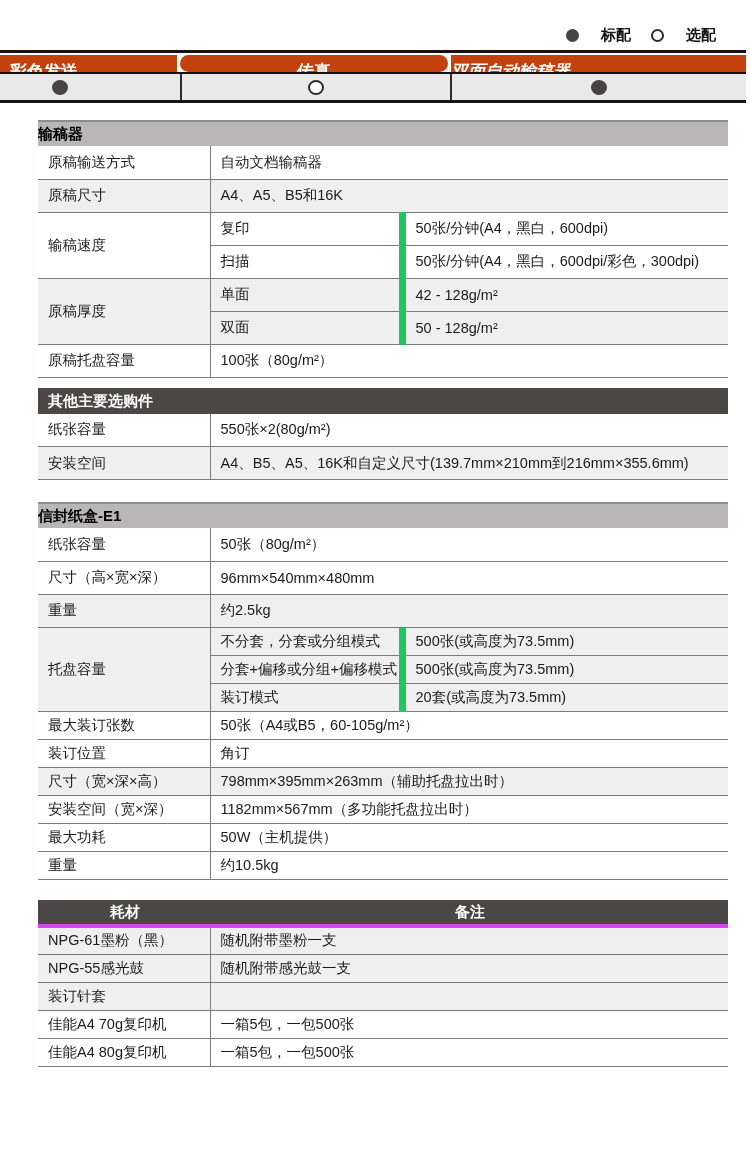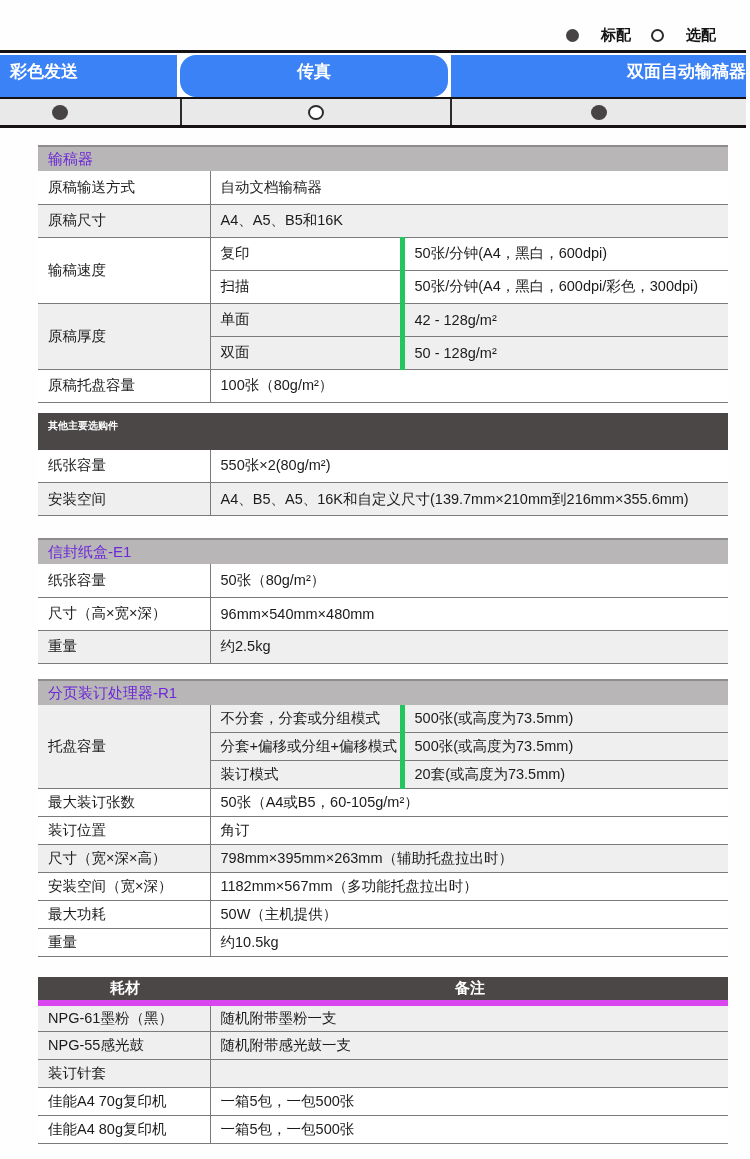--- a/index.html
+++ b/index.html
@@ -45,52 +45,52 @@
     width:746px;
     border-top:3px solid #161213;
     border-bottom:3px solid #161213;
   }
   .banner-header {
     display:flex; gap:3px;
     padding-top:2px;
     background:#ffffff;
   }
   .banner-cell {
-    background:#3b82f6; color:#ffffff;
+    background:#c2410c; color:#ffffff;
     font-weight:bold; font-size:17px;
-    height:42px; line-height:33px;
+    height:17px; line-height:33px;
     overflow:hidden; white-space:nowrap;
   }
   .bc1 { width:177px; padding-left:10px; }
   .bc2 { width:268px; text-align:center;border-radius:16px; }
-  .bc3 { flex:1; text-align:right; }
+  .bc3 { flex:1; text-align:left;font-style:italic; }
   .banner-rule { height:2px; background:#161213; }
   .banner-circles {
     display:flex; background:#eae9e9; height:26px;
   }
   .circle-cell { display:flex; align-items:center; justify-content:center; }
   .cc1 { width:180px; justify-content:flex-start; padding-left:52px; }
   .cc2 { width:270px; border-left:2px solid #2b2b2b; }
   .cc3 { flex:1; border-left:2px solid #2b2b2b; }
 
   
   .main { margin-left:38px; width:690px; }
 
   .section-bar {
     height:26px; line-height:24px;
     background:#b8b6b6;
     border-top:2px solid #8e8c8c;
-    font-size:15px; font-weight:normal;
-    padding-left:10px; color:#6d28d9;
+    font-size:15px; font-weight:bold;
+    color:#000000;
     overflow:hidden;
   }
   .dark-bar {
-    height:37px; line-height:26px;
+    height:26px; line-height:26px;
     background:#4b4747; color:#ffffff;
-    font-size:10px; font-weight:bold;
+    font-size:15px; font-weight:bold;
     padding-left:10px;
     overflow:hidden;
   }
 
   table.spec {
     width:100%;
     border-collapse:collapse;
     table-layout:fixed;
     font-size:14.5px;
   }
@@ -98,34 +98,34 @@
     border-bottom:1px solid #7b7b7b;
     height:33px;
     padding:0 8px 0 10px;
     overflow:hidden; white-space:nowrap;
     font-weight:normal;
     text-align:left;
     vertical-align:middle;
   }
   table.compact td { height:28px; }
   td.lbl  { border-right:1px solid #7b7b7b; }
-  td.mid  { border-right:5px solid #22c55e; padding-left:12px; }
+  td.mid  { border-right:7px solid #22c55e; padding-left:12px; }
   td.val  { padding-left:13px; }
   tr.g td { background:#f0efef; }
   tr.w td { background:#ffffff; }
   
   col.c-lbl { width:172px; }
   col.c-mid { width:192px; }
 
   
   tr.cons-head th {
     background:#4b4747; color:#ffffff;
     font-weight:bold; font-size:15px;
     height:26px; text-align:center;
-    border-bottom:6px solid #d946ef;
+    border-bottom:4px solid #d946ef;
   }
 
   .mt-feeder   { margin-top:17px; }
   .mt-options  { margin-top:10px; }
   .mt-cassette { margin-top:23px; }
   .mt-envelope { margin-top:22px; }
   .mt-finisher { margin-top:15px; }
   .mt-consum   { margin-top:20px; }
 </style>
 </head>
@@ -235,21 +235,20 @@
       <td class="lbl">尺寸（高×宽×深）</td>
       <td class="val">96mm×540mm×480mm</td>
     </tr>
     <tr class="g">
       <td class="lbl">重量</td>
       <td class="val">约2.5kg</td>
     </tr>
   </tbody>
     </table>
 
-  <div class="section-bar mt-finisher">分页装订处理器-R1</div>
   <table class="spec compact">
     <colgroup>
         <col class="c-lbl">
         <col class="c-mid">
         <col>
       </colgroup>
     <tbody>
         <tr class="g">
       <td class="lbl" rowspan="3">托盘容量</td>
       <td class="mid">不分套，分套或分组模式</td>

